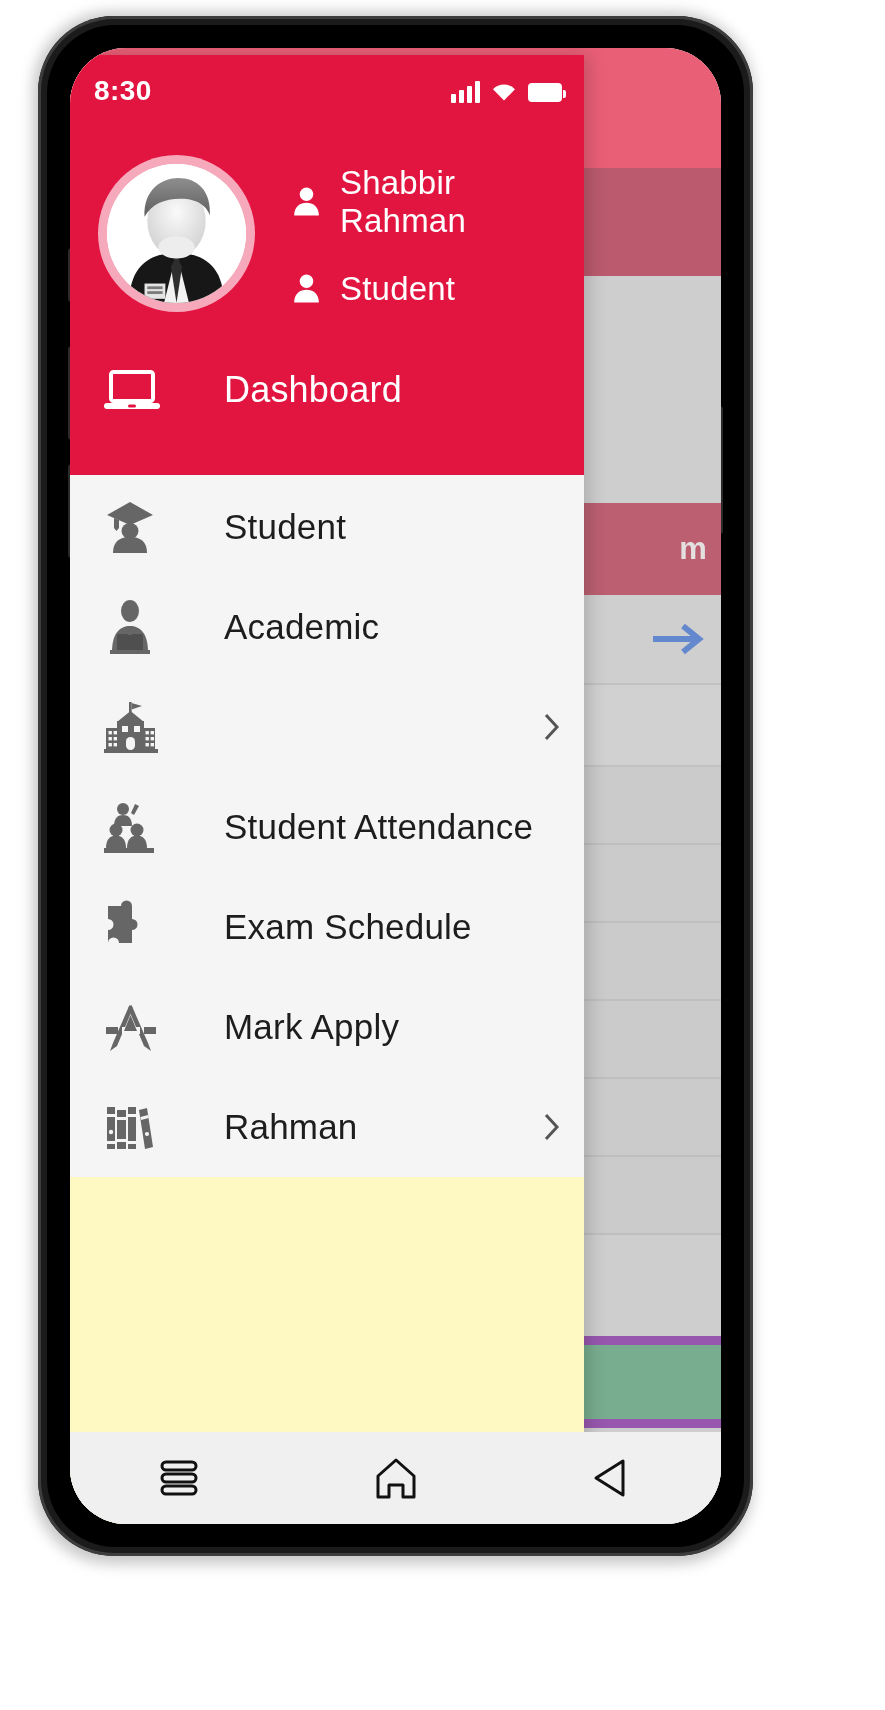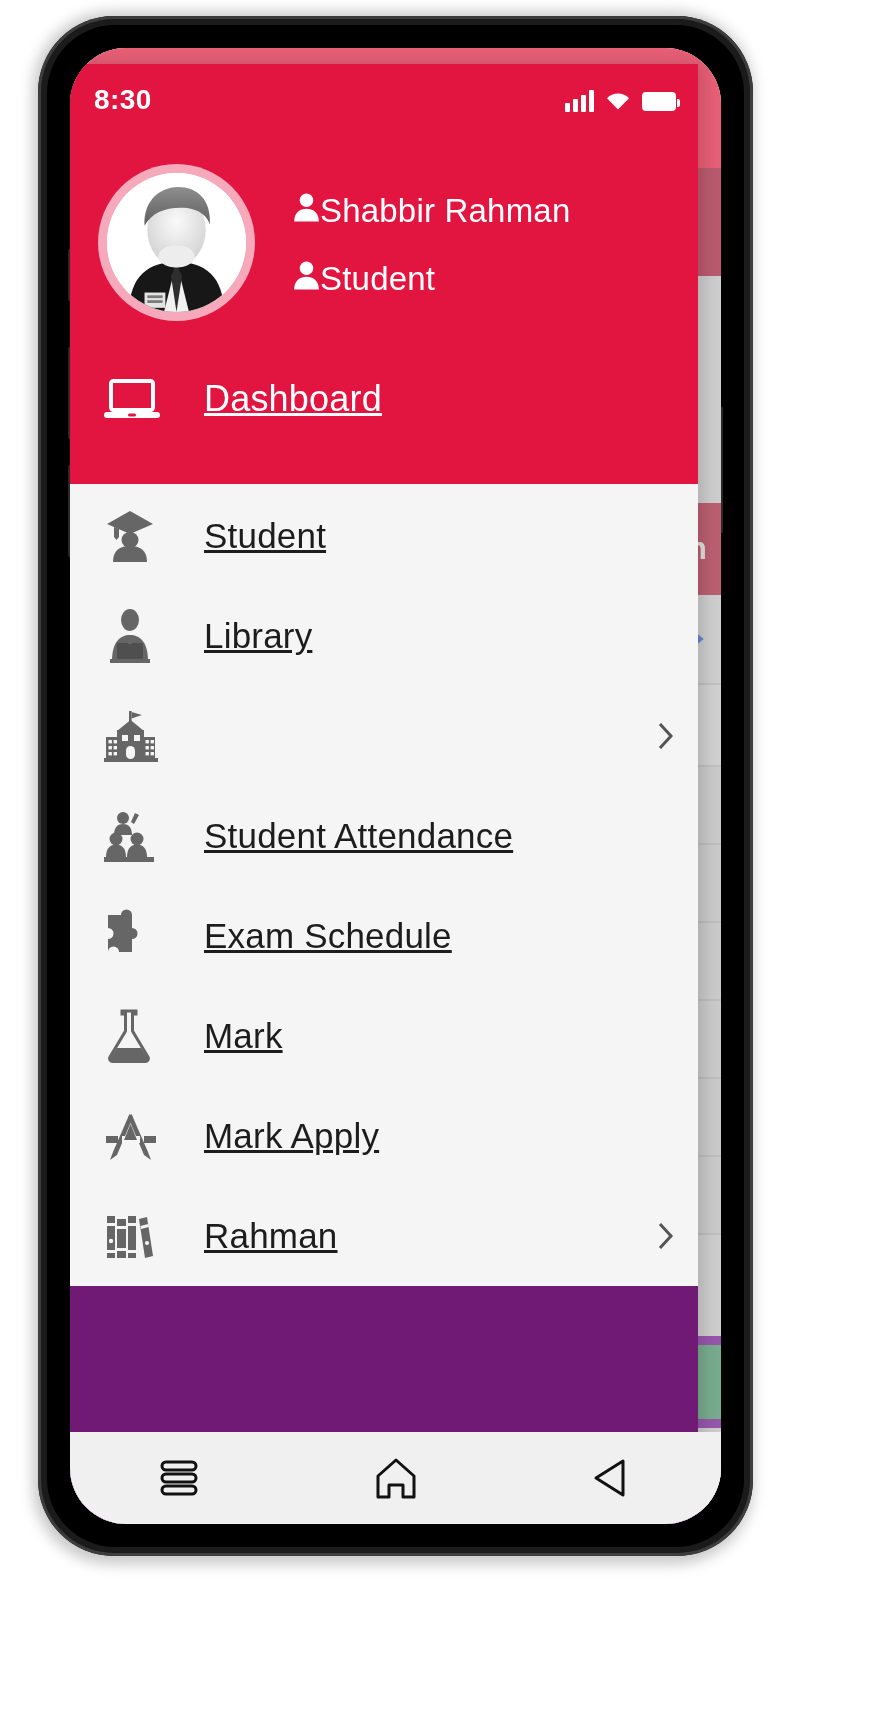--- a/index.html
+++ b/index.html
@@ -160,23 +160,23 @@
   }
 
   
   .scrim {
     position: absolute; inset: 0;
     background: rgba(255,255,255,0.30);
   }
 
   .drawer {
     position: absolute;
-    left: 0; top: 16px;
-    width: 628px; height: 100%;
-    background: #701a75;
+    left: 0; top: 7px;
+    width: 514px; height: 100%;
+    background: #fef9c3;
     z-index: 40;
     overflow: hidden;
     box-shadow: 4px 0 18px rgba(0,0,0,.18);
   }
 
   
   .drawer-head {
     position: relative;
     background: #e21440;
     height: 420px;
@@ -251,21 +251,22 @@
   .profile-meta {
     margin-left: 38px;
     color: #fff;
     display: flex;
     flex-direction: column;
     gap: 30px;
     margin-top: 4px;
   }
   .meta-row {
     display: flex;
-    align-items: flex-start;
+    align-items: center;
+    gap: 20px;
     font-size: 33px;
     letter-spacing: .2px;
   }
   .person-ic { width: 27px; height: 31px; flex: 0 0 auto; }
 
   
   .nav-item {
     display: flex;
     align-items: center;
     height: 100px;
@@ -279,26 +280,25 @@
     height: 108px;
   }
   .nav-icon {
     width: 58px;
     flex: 0 0 auto;
     display: flex;
     align-items: center;
     justify-content: flex-start;
   }
   .nav-label {
-    margin-left: 42px;
+    margin-left: 62px;
     font-size: 35px;
     color: #1d1d1d;
     letter-spacing: .2px;
     white-space: nowrap;
-    text-decoration: underline;
   }
   .nav-item.selected .nav-label { color: #ffffff; font-size: 36px; }
 
   .chev {
     margin-left: auto;
     width: 17px; height: 30px;
     flex: 0 0 auto;
   }
 
   .nav-list {
@@ -481,21 +481,21 @@
         <div class="nav-item">
           <span class="nav-icon">
             <svg width="52" height="54" viewBox="0 0 52 54">
               <ellipse cx="26" cy="11" rx="9" ry="11" fill="#666666"></ellipse>
               <path d="M8 52 C8 33 16 26 26 26 C36 26 44 33 44 52 Z" fill="#666666"></path>
               <rect x="13" y="34" width="26" height="19" rx="1.5" fill="#4f4f4f"></rect>
               <rect x="24" y="27" width="4" height="8" fill="#666666"></rect>
               <rect x="6" y="50" width="40" height="4" fill="#666666"></rect>
             </svg>
           </span>
-          <span class="nav-label">Library</span>
+          <span class="nav-label">Academic</span>
         </div>
 
         <div class="nav-item">
           <span class="nav-icon">
             <svg width="54" height="54" viewBox="0 0 54 54">
               <rect x="25" y="2" width="2.6" height="11" fill="#666666"></rect>
               <path d="M27.6 3 L38 6 L27.6 9.5 Z" fill="#666666"></path>
               <path d="M26.5 11 L40 22 L13 22 Z" fill="#666666"></path>
               <rect x="13" y="21" width="27" height="29" fill="#666666"></rect>
               <rect x="2" y="28" width="12" height="22" fill="#666666"></rect>
@@ -541,29 +541,20 @@
 
         <div class="nav-item">
           <span class="nav-icon">
             <svg width="52" height="54" viewBox="0 0 52 54">
               <path d="M4 6 h13 a5.5 5.5 0 1 1 11 0 h0 v13 a5.5 5.5 0 1 1 0 11 v13 h-13 a5.5 5.5 0 1 0 -11 0 h0 v-13 a5.5 5.5 0 1 0 0 -11 Z" fill="#666666"></path>
             </svg>
           </span>
           <span class="nav-label">Exam Schedule</span>
         </div>
 
-        <div class="nav-item">
-          <span class="nav-icon">
-            <svg width="50" height="56" viewBox="0 0 50 56">
-              <path d="M18 3 h14 v3 h-3.5 v17 L44 49 a3 3 0 0 1 -2.6 4.5 H8.6 A3 3 0 0 1 6 49 L21.5 23 V6 H18 Z" fill="none" stroke="#666666" stroke-width="3"></path>
-              <path d="M13 40 h24 l6.5 10 a2.4 2.4 0 0 1 -2.1 3.6 H8.6 A2.4 2.4 0 0 1 6.5 50 Z" fill="#666666"></path>
-            </svg>
-          </span>
-          <span class="nav-label">Mark</span>
-        </div>
 
         <div class="nav-item">
           <span class="nav-icon">
             <svg width="54" height="52" viewBox="0 0 54 52">
               <path d="M25.5 4 L9 42 l-3 8 7-5 L29 7 Z" fill="#666666"></path>
               <path d="M27.5 4 L44 42 l3 8 -7-5 L24 7 Z" fill="#666666"></path>
               <rect x="2" y="26" width="12" height="7" fill="#666666"></rect>
               <rect x="40" y="26" width="12" height="7" fill="#666666"></rect>
               <rect x="18" y="26" width="18" height="7" fill="#f5f5f5"></rect>
               <path d="M26.5 14 L33 30 H20 Z" fill="#666666"></path>

